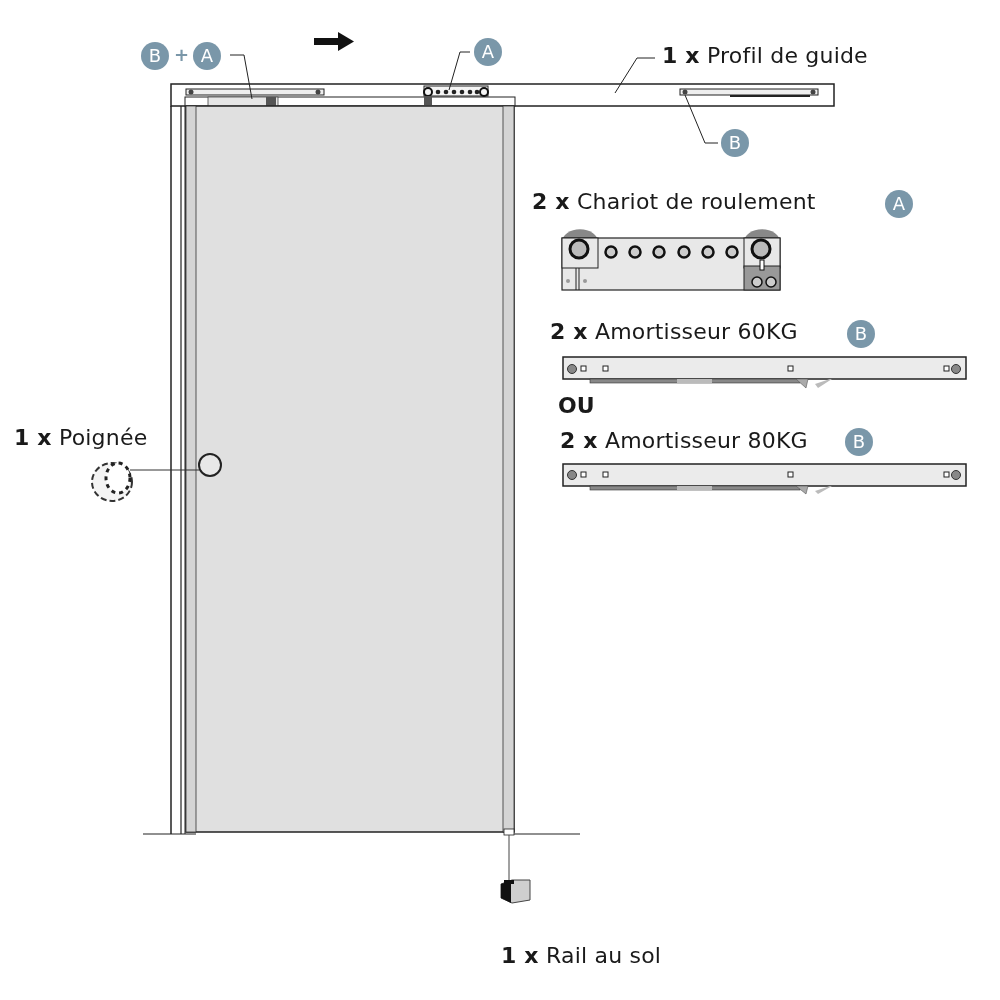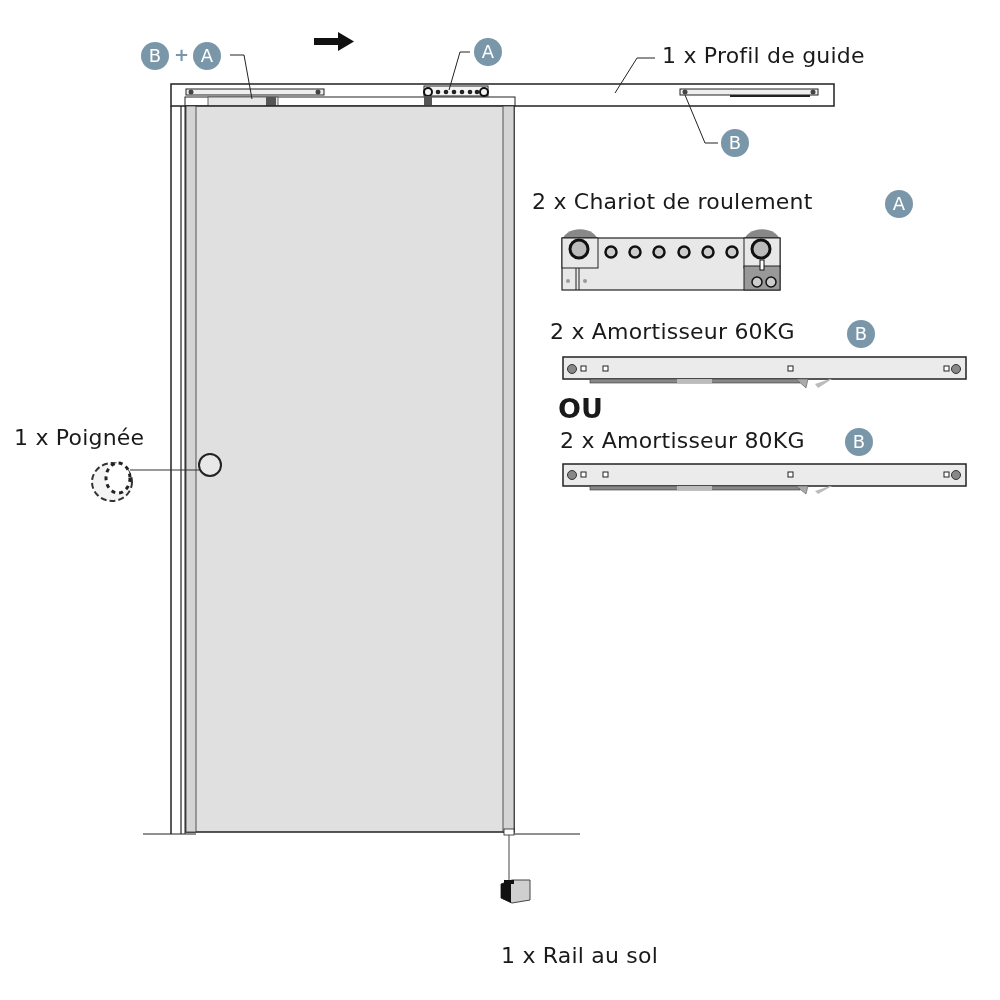--- a/index.html
+++ b/index.html
@@ -2,24 +2,24 @@
 <html><head>
   <meta charset="utf-8">
   <style>
     html, body { margin: 0; padding: 0; background: #ffffff; }
     body { width: 1000px; height: 1000px; position: relative; overflow: hidden;
            font-family: "DejaVu Sans", sans-serif; color: #1a1a1a; }
     .badge { position: absolute; width: 28px; height: 28px; border-radius: 50%;
              background: #7a97a9; color: #fff; font-size: 18px; line-height: 28px;
              text-align: center; font-family: "DejaVu Sans", sans-serif; }
     .label { position: absolute; font-size: 22px; white-space: nowrap; letter-spacing: 0.2px; }
-    .label b { font-weight: normal; margin-top: 24px; }
+    .label b { font-weight: bold; margin-top: 24px; }
     .plus { position: absolute; color: #7a97a9; font-size: 18px; font-weight: bold; }
     svg { position: absolute; left: 0; top: 0; }
-    .ou { position: absolute; font-size: 27px; font-weight: bold; }
+    .ou { position: absolute; font-size: 22px; font-weight: bold; }
   </style>
 </head>
 <body>
 
 <svg width="1000" height="1000" viewBox="0 0 1000 1000">
 
   <g>
     <rect x="314" y="38" width="26" height="7" fill="#111"></rect>
     <polygon points="338,32 354,41.5 338,51" fill="#111"></polygon>
   </g>

